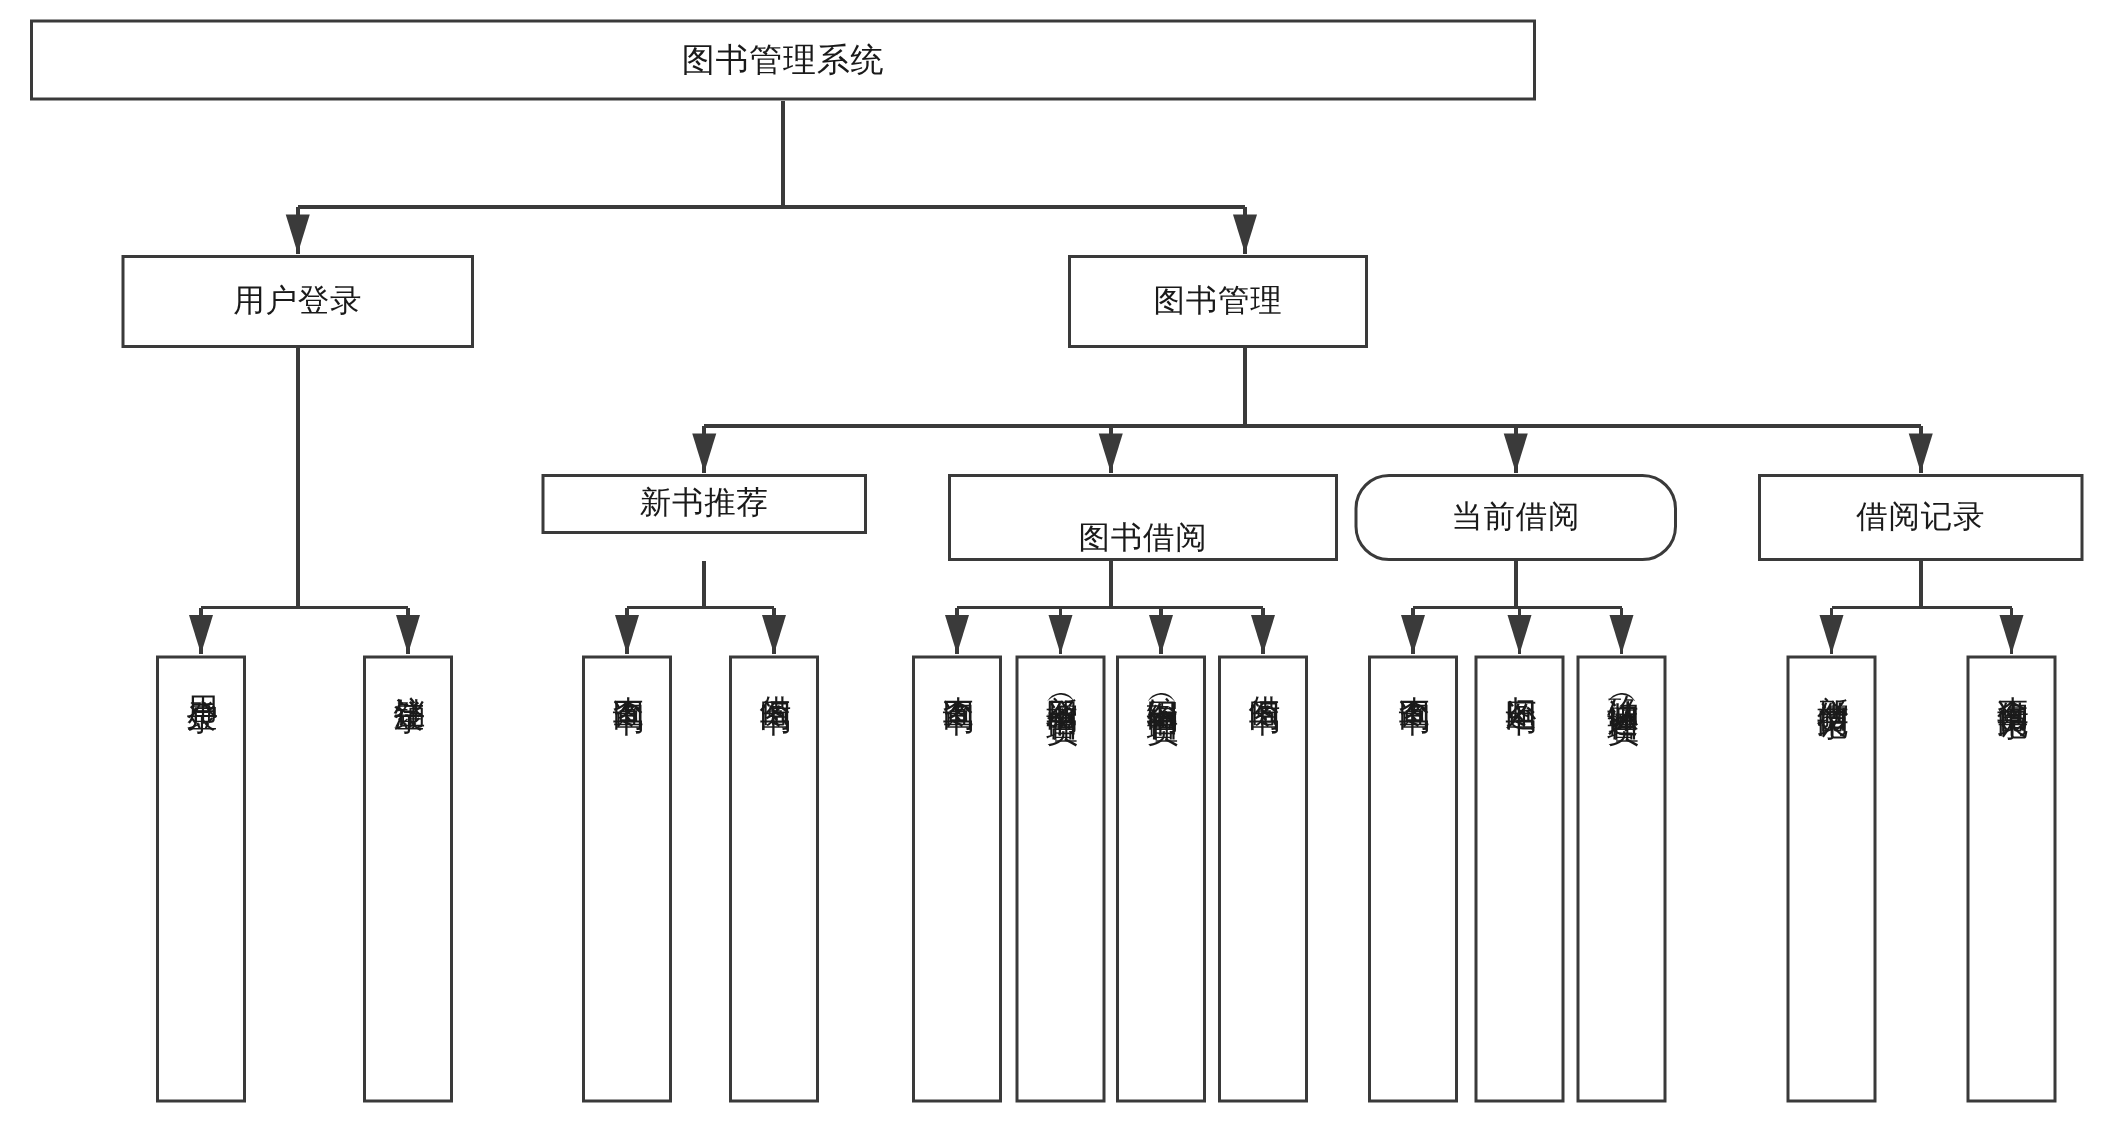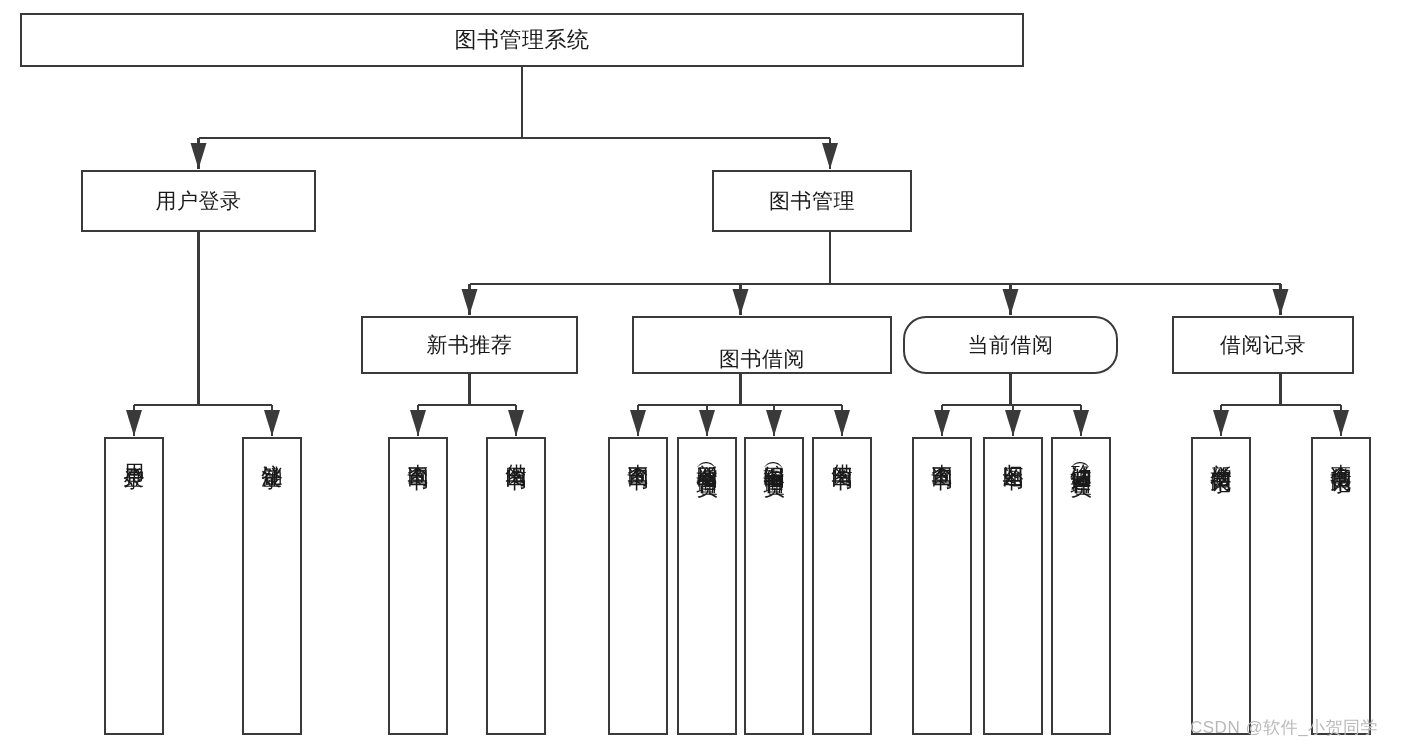--- a/index.html
+++ b/index.html
@@ -131,30 +131,30 @@
   <div id="nodes">
       <div class="node root horiz" id="root" style="left: 20px; top: 13px; width: 1004px; height: 54px;">
         <span class="node-label">图书管理系统</span>
       </div>
       <div class="node horiz" id="user-login" style="left: 81px; top: 170px; width: 235px; height: 62px;">
         <span class="node-label">用户登录</span>
       </div>
       <div class="node horiz" id="book-manage" style="left: 712px; top: 170px; width: 200px; height: 62px;">
         <span class="node-label">图书管理</span>
       </div>
-      <div class="node horiz" id="new-book-rec" style="left: 361px; top: 316px; width: 217px; height: 58px;">
+      <div class="node horiz" id="new-book-rec" style="left: 361px; top: 316px; width: 217px; height: 40px;">
         <span class="node-label">新书推荐</span>
       </div>
       <div class="node horiz" id="book-borrow" style="left: 632px; top: 316px; width: 260px; height: 58px; align-items: flex-end;">
         <span class="node-label">图书借阅</span>
       </div>
       <div class="node horiz" id="current-borrow" style="left: 903px; top: 316px; width: 215px; height: 58px; border-radius: 23px;">
         <span class="node-label">当前借阅</span>
       </div>
-      <div class="node horiz" id="borrow-record" style="left: 1172px; top: 316px; width: 182px; height: 58px;">
+      <div class="node horiz" id="borrow-record" style="left: 1172px; top: 316px; width: 217px; height: 58px;">
         <span class="node-label">借阅记录</span>
       </div>
       <div class="node vert" id="leaf-user-login" style="left: 104px; top: 437px; width: 60px; height: 298px;">
         <span class="node-label">用户登录</span>
       </div>
       <div class="node vert" id="leaf-logout-login" style="left: 242px; top: 437px; width: 60px; height: 298px;">
         <span class="node-label">注销登录</span>
       </div>
       <div class="node vert" id="leaf-query-book-rec" style="left: 388px; top: 437px; width: 60px; height: 298px;">
         <span class="node-label">查询图书</span>
@@ -183,14 +183,13 @@
       <div class="node vert" id="leaf-confirm-return" style="left: 1051px; top: 437px; width: 60px; height: 298px;">
         <span class="node-label">确认归还（管理员）</span>
       </div>
       <div class="node vert" id="leaf-add-record" style="left: 1191px; top: 437px; width: 60px; height: 298px;">
         <span class="node-label">新增借阅记录</span>
       </div>
       <div class="node vert" id="leaf-query-record" style="left: 1311px; top: 437px; width: 60px; height: 298px;">
         <span class="node-label">查询借阅记录</span>
       </div>
     </div>
-  <div class="watermark" style="left: 1190px; top: 716px;">CSDN @软件_小贺同学</div>
 </div>
 
 </body></html>

